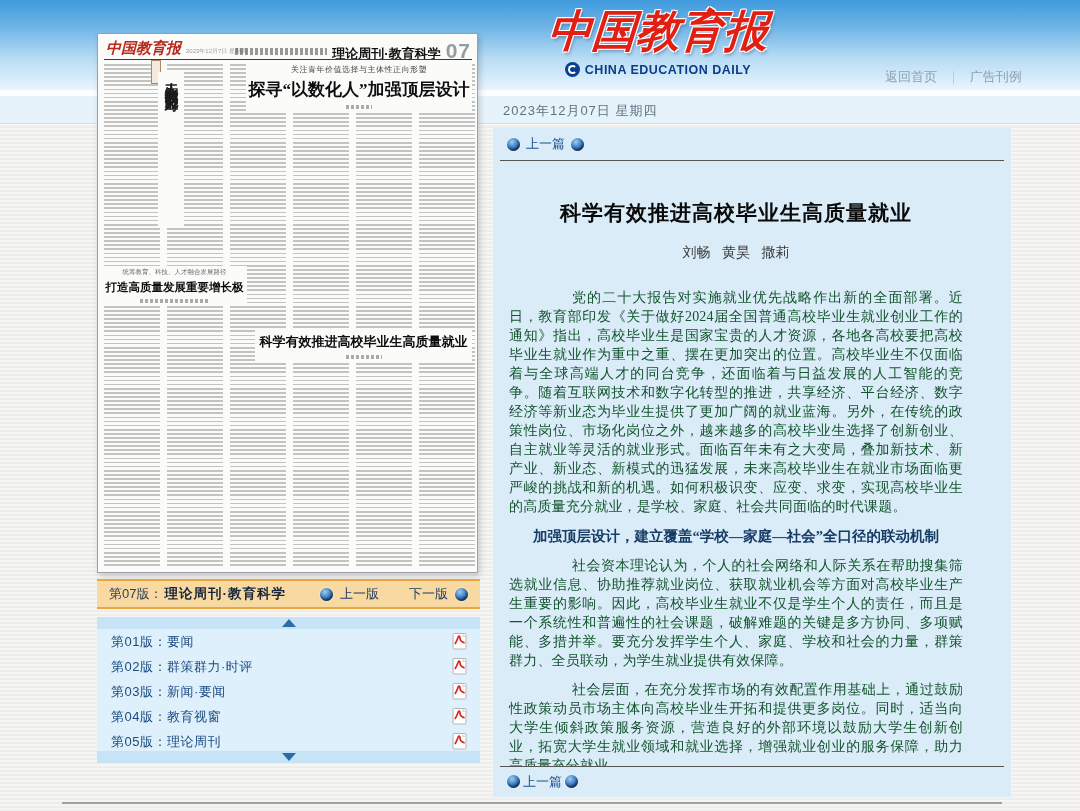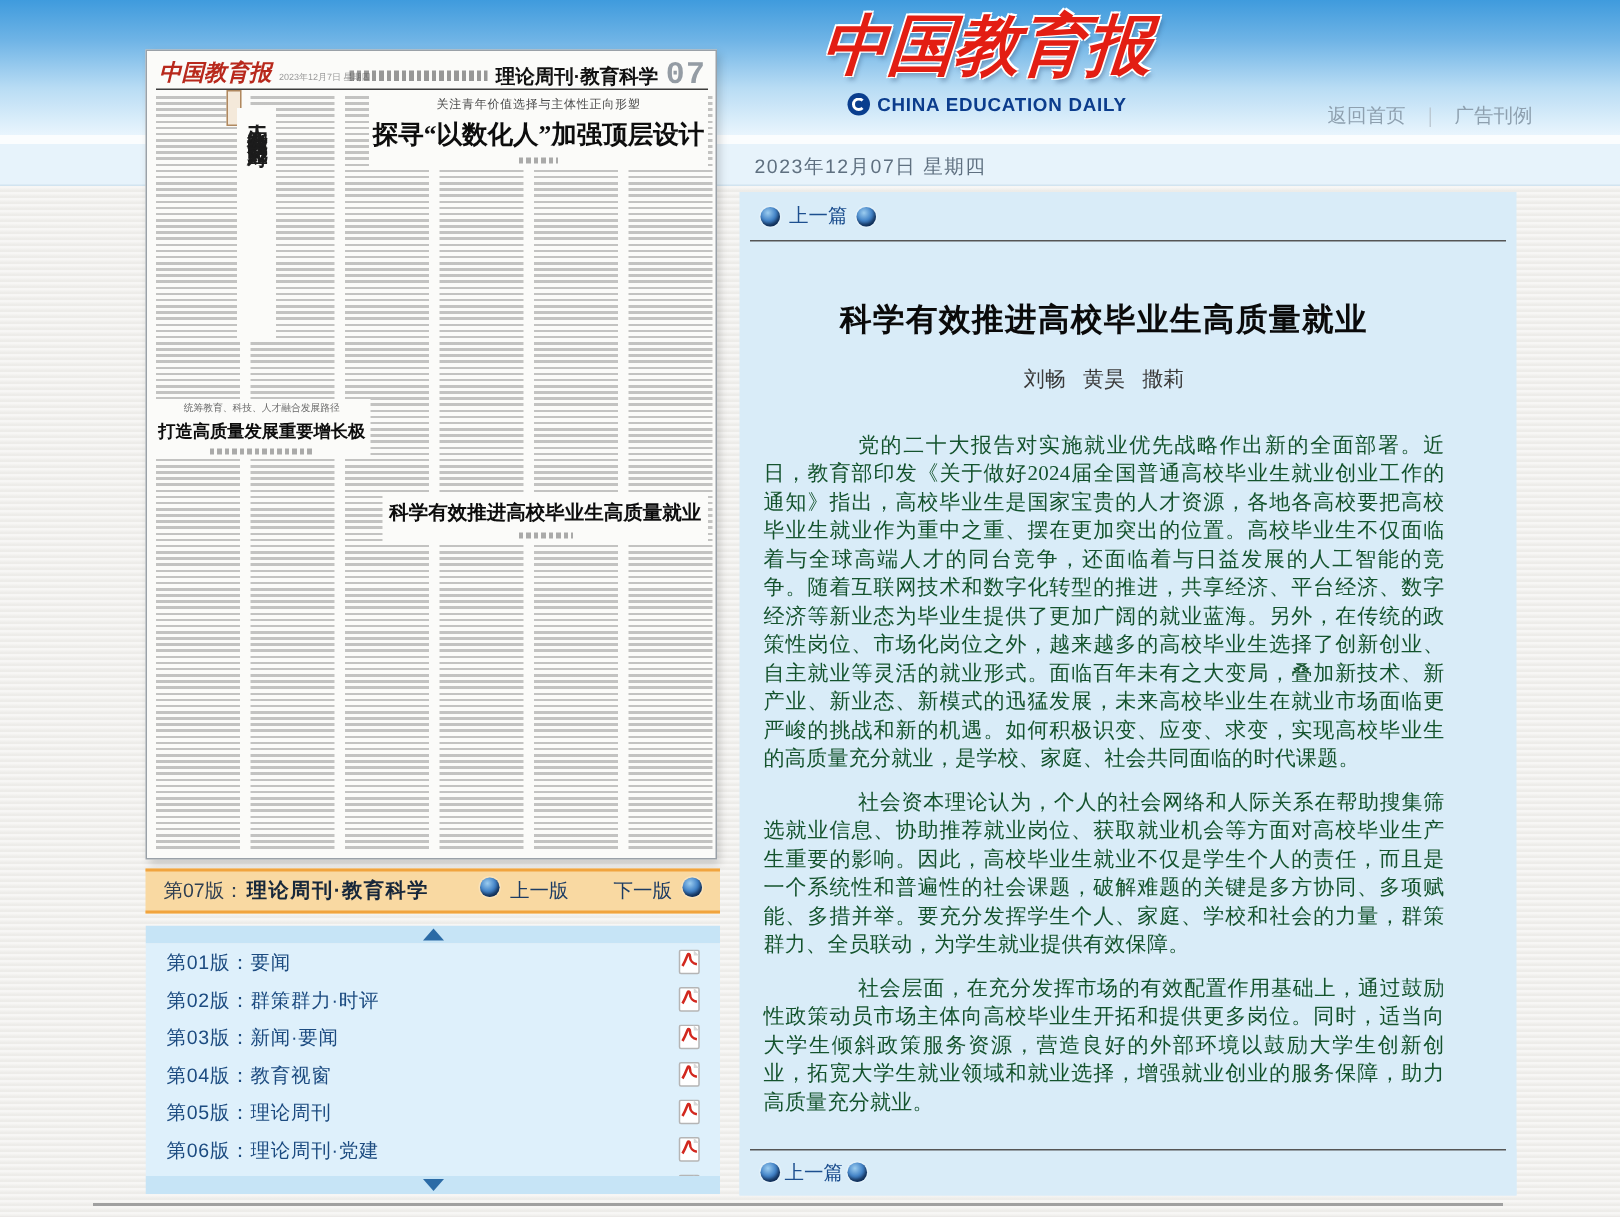--- a/index.html
+++ b/index.html
@@ -27,21 +27,21 @@
   
   .paper{position:absolute;left:97px;top:33px;width:381px;height:540px;background:#fbfbf9;
          border:1px solid #9aa1a8;box-sizing:border-box;box-shadow:2px 3px 6px rgba(0,0,0,.18);cursor:pointer;}
   .mast-left{position:absolute;left:8px;top:5px;display:flex;align-items:baseline;gap:5px;}
   .mast-script{font-family:"DejaVu Serif",serif;font-style:italic;font-weight:900;font-size:15px;color:#b8281c;}
   .mast-date{font-size:6px;color:#9a9a9a;}
   .mast-right{position:absolute;right:6px;top:5px;display:flex;align-items:baseline;gap:5px;}
   .mini-stripes{width:92px;height:7px;align-self:center;
                 background:repeating-linear-gradient(90deg, rgba(70,70,70,.55) 0 3px, transparent 3px 5px);}
   .mast-section{font-size:13px;font-weight:bold;color:#111;}
-  .mast-pageno{font-size:21px;color:#949ca4;font-weight:bold;letter-spacing:1px;font-family:Liberation Mono, monospace;}
+  .mast-pageno{font-size:21px;color:#949ca4;font-weight:bold;letter-spacing:1px;}
   .mast-swoosh{position:absolute;right:10px;top:26px;width:28px;height:5px;
                border-bottom:2px solid #6b6b6b;transform:rotate(-7deg);}
   .mast-rule{position:absolute;left:6px;top:25px;width:368px;border-top:1.5px solid #3c3c3c;}
   .np-col{position:absolute;top:30px;height:504px;width:56px;opacity:.8;
           background:repeating-linear-gradient(180deg, rgba(45,45,45,.34) 0 1.7px, transparent 1.7px 4.1px);}
   .np-mask{position:absolute;background:#fbfbf9;}
   .tagbox{position:absolute;left:53px;top:26px;width:8px;height:22px;border:1px solid #b0885f;background:#f4e9da;}
   .vert-head{left:60px;top:38px;width:26px;height:156px;display:flex;justify-content:center;}
   .vert-head div{writing-mode:vertical-rl;font-family:"Liberation Serif",serif;font-weight:bold;
                  font-size:13.5px;letter-spacing:1.5px;color:#1c1c1c;}
@@ -54,33 +54,33 @@
   .hb1 .h-main{font-size:17px;margin-top:3px;}
   .hb2{left:4px;top:232px;width:145px;padding:2px 0;text-align:center;}
   .hb2 .h-main{font-size:11.5px;margin-top:3px;}
   .hb3{left:157px;top:296px;width:217px;padding:3px 0;}
   .hb3 .h-main{font-size:13px;}
   
   .pagenav{position:absolute;left:97px;top:579px;width:383px;height:30px;box-sizing:border-box;
            background:#f9d9a2;border-top:2px solid #f1a43e;border-bottom:2px solid #f1a43e;
            display:flex;align-items:center;padding:0 12px;font-size:13px;color:#2f3f52;}
   .pagenav .cur{font-weight:bold;color:#17273a;font-size:13.5px;letter-spacing:1px;margin-left:2px;}
-  .pagenav .navlinks{margin-left:auto;display:flex;align-items:flex-start;gap:7px;color:#1d3c64;}
+  .pagenav .navlinks{margin-left:auto;display:flex;align-items:center;gap:7px;color:#1d3c64;}
   .pagenav .navlinks span[data-name$="label"]{cursor:pointer;}
   .pagenav .gap{width:16px;}
   .sphere{width:14px;height:14px;border-radius:50%;display:inline-block;flex:0 0 auto;cursor:pointer;
           background:radial-gradient(circle at 38% 30%, #9ccdf0 0%, #4585c8 42%, #14407e 78%, #0a2c5e 100%);
           box-shadow:inset -1px -2px 2px rgba(0,0,0,.35), 0 0 0 1px rgba(255,255,255,.25);}
   .sphere.sm{width:13px;height:13px;}
   
   .pagelist{position:absolute;left:97px;top:617px;width:383px;height:179px;overflow:hidden;}
   .pl-strip{height:12px;background:#c6e4f6;display:flex;align-items:center;justify-content:center;cursor:pointer;}
   .tri-up{width:0;height:0;border-left:7px solid transparent;border-right:7px solid transparent;border-bottom:8px solid #2b6ba6;}
   .tri-down{width:0;height:0;border-left:7px solid transparent;border-right:7px solid transparent;border-top:8px solid #2b6ba6;}
-  .pl-body{height:155px;background:#def0fb;overflow:hidden;}
+  .pl-body{height:122px;background:#def0fb;overflow:hidden;}
   .pl-row{position:relative;height:25px;display:flex;align-items:center;padding-left:14px;
           font-size:13px;color:#1c4b80;letter-spacing:.5px;cursor:pointer;}
   .pl-row .pdf{position:absolute;right:13px;top:4px;}
   
   .panel{position:absolute;left:493px;top:128px;width:518px;height:669px;background:#d9ecf8;}
   .panel-topbar{height:32px;display:flex;align-items:center;gap:6px;padding-left:14px;font-size:13px;color:#1d4f8f;}
   .panel-topbar .lnk{cursor:pointer;}
   .panel-hr{margin:0 7px;border-top:1.5px solid #555;}
   .panel-clip{position:absolute;left:0;right:0;top:34px;height:604px;overflow:hidden;
               padding:0 48px 0 16px;box-sizing:border-box;font-family:"Liberation Serif",serif;}
@@ -252,20 +252,21 @@
     <div class="panel-topbar" data-name="article-topbar">
       <span class="sphere sm" data-name="prev-article-icon"></span>
       <span class="lnk" data-name="prev-article-link">上一篇</span>
       <span class="sphere sm" data-name="next-article-icon"></span>
     </div>
     <div class="panel-hr" data-name="article-top-rule"></div>
     <div class="panel-clip" data-name="article-body">
       <div class="art-title" data-name="article-title">科学有效推进高校毕业生高质量就业</div>
       <div class="art-authors" data-name="article-authors">刘畅 黄昊 撒莉</div>
       <p class="art-p" data-name="article-paragraph">党的二十大报告对实施就业优先战略作出新的全面部署。近日，教育部印发《关于做好2024届全国普通高校毕业生就业创业工作的通知》指出，高校毕业生是国家宝贵的人才资源，各地各高校要把高校毕业生就业作为重中之重、摆在更加突出的位置。高校毕业生不仅面临着与全球高端人才的同台竞争，还面临着与日益发展的人工智能的竞争。随着互联网技术和数字化转型的推进，共享经济、平台经济、数字经济等新业态为毕业生提供了更加广阔的就业蓝海。另外，在传统的政策性岗位、市场化岗位之外，越来越多的高校毕业生选择了创新创业、自主就业等灵活的就业形式。面临百年未有之大变局，叠加新技术、新产业、新业态、新模式的迅猛发展，未来高校毕业生在就业市场面临更严峻的挑战和新的机遇。如何积极识变、应变、求变，实现高校毕业生的高质量充分就业，是学校、家庭、社会共同面临的时代课题。</p>
+      <div class="art-sub" data-name="article-section-heading">加强顶层设计，建立覆盖“学校—家庭—社会”全口径的联动机制</div>
       <p class="art-p" data-name="article-paragraph">社会资本理论认为，个人的社会网络和人际关系在帮助搜集筛选就业信息、协助推荐就业岗位、获取就业机会等方面对高校毕业生产生重要的影响。因此，高校毕业生就业不仅是学生个人的责任，而且是一个系统性和普遍性的社会课题，破解难题的关键是多方协同、多项赋能、多措并举。要充分发挥学生个人、家庭、学校和社会的力量，群策群力、全员联动，为学生就业提供有效保障。</p>
       <p class="art-p" data-name="article-paragraph">社会层面，在充分发挥市场的有效配置作用基础上，通过鼓励性政策动员市场主体向高校毕业生开拓和提供更多岗位。同时，适当向大学生倾斜政策服务资源，营造良好的外部环境以鼓励大学生创新创业，拓宽大学生就业领域和就业选择，增强就业创业的服务保障，助力高质量充分就业。</p>
     </div>
     <div class="panel-bottombar" data-name="article-bottombar">
       <div class="panel-hr" data-name="article-bottom-rule"></div>
       <div class="row">
         <span class="sphere sm" data-name="prev-article-icon"></span>
         <span class="lnk" data-name="prev-article-link">上一篇</span>
         <span class="sphere sm" data-name="next-article-icon"></span>
       </div>

